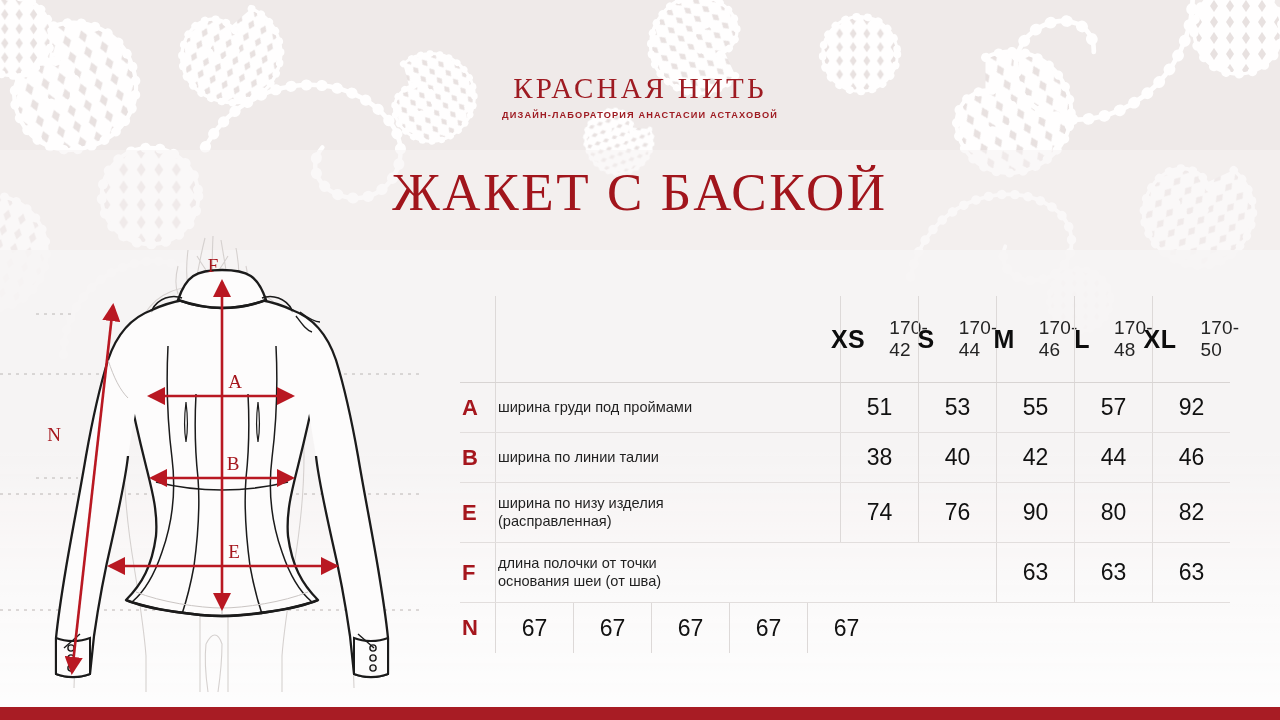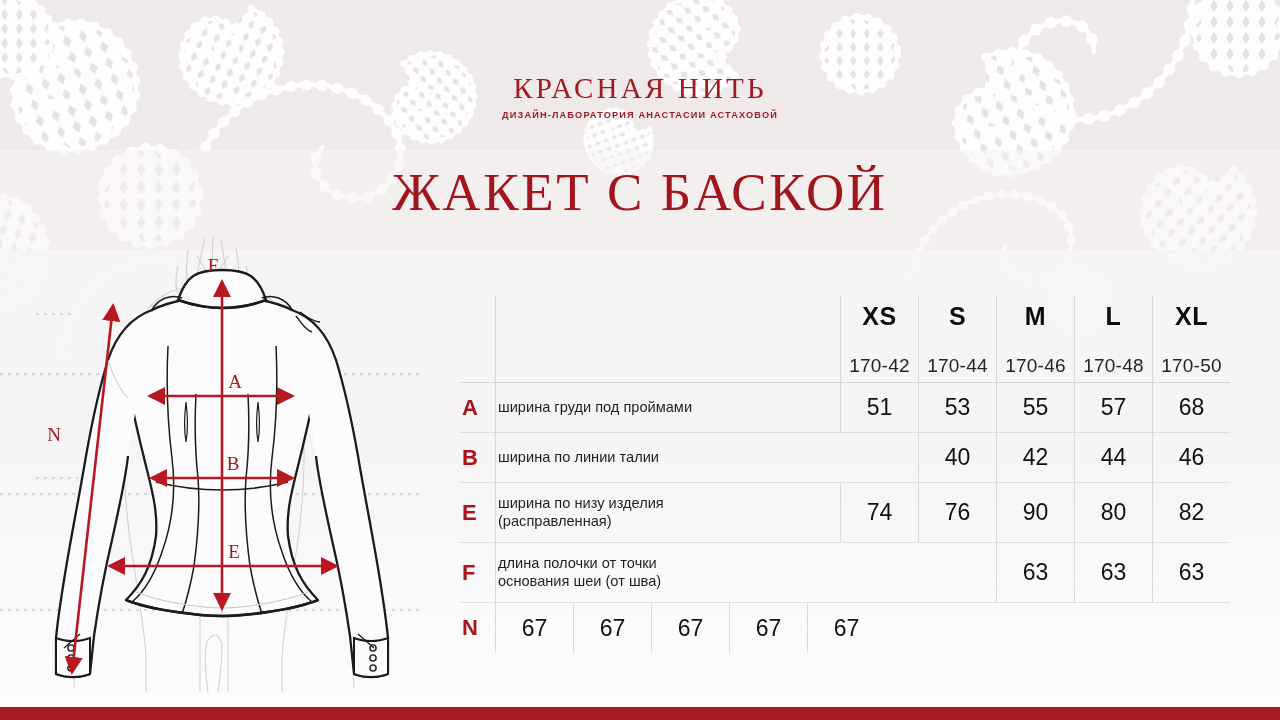--- a/index.html
+++ b/index.html
@@ -53,21 +53,21 @@
     flex:1 1 auto;display:flex;align-items:center;
     font-size:14.6px;color:#1f1f1f;line-height:1.22;padding-left:2px;box-sizing:border-box;
     border-left:1px solid #ddd9d8;
   }
   .c-val{
     width:78px;flex:0 0 78px;display:flex;align-items:center;justify-content:center;
     font-size:23px;color:#111;border-left:1px solid #ddd9d8;box-sizing:border-box;
   }
   .hdr .c-letter,.hdr .c-desc{border-left-color:transparent;}
   .hdr .c-desc{border-left:1px solid #ddd9d8;}
-  .hdr .c-val{flex-direction:column;justify-content:center;gap:24px;}
+  .hdr .c-val{flex-direction:row;justify-content:center;gap:24px;}
   .sz{font-size:25px;font-weight:700;color:#0d0d0d;letter-spacing:.5px;}
   .szsub{font-size:19px;font-weight:400;color:#242424;letter-spacing:.2px;}
 </style>
 </head>
 <body>
 
 <div id="stage">
 
   <svg id="lacebg" viewBox="0 0 1280 720" preserveAspectRatio="none" aria-hidden="true">
     <defs>
@@ -265,27 +265,28 @@
     <div id="rows">
         <div class="trow body-row" style="height: 50px;">
           <div class="c-letter">A</div>
           <div class="c-desc">
             <div>ширина груди под проймами</div>
           </div>
           <div class="c-val">51</div>
           <div class="c-val">53</div>
           <div class="c-val">55</div>
           <div class="c-val">57</div>
-          <div class="c-val">68</div>
+          <div class="c-val">92</div>
         </div>
         <div class="trow body-row" style="height: 50px;">
           <div class="c-letter">B</div>
           <div class="c-desc">
             <div>ширина по линии талии</div>
           </div>
+          <div class="c-val">38</div>
           <div class="c-val">40</div>
           <div class="c-val">42</div>
           <div class="c-val">44</div>
           <div class="c-val">46</div>
         </div>
         <div class="trow body-row" style="height: 60px;">
           <div class="c-letter">E</div>
           <div class="c-desc">
             <div>ширина по низу изделия<br>(расправленная)</div>
           </div>

